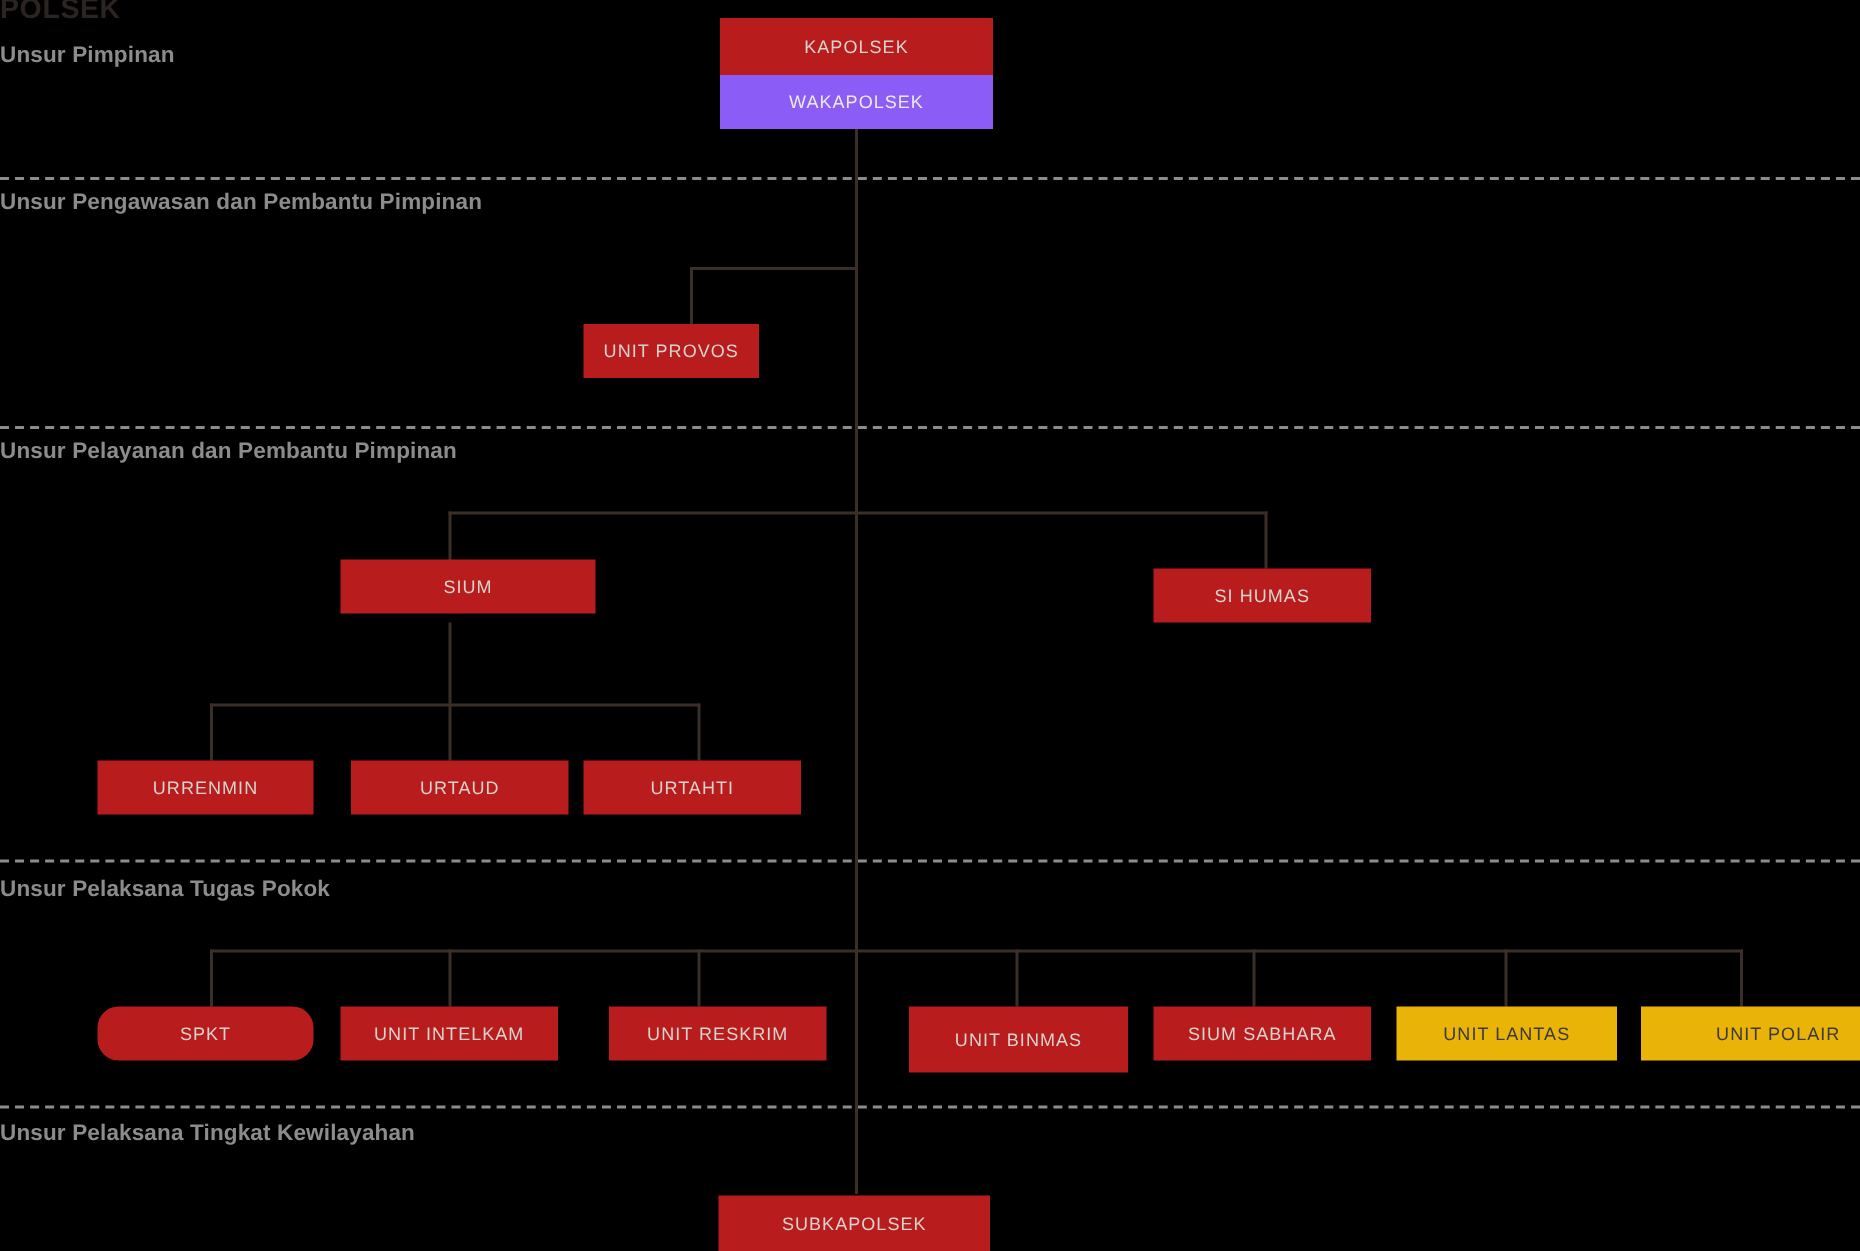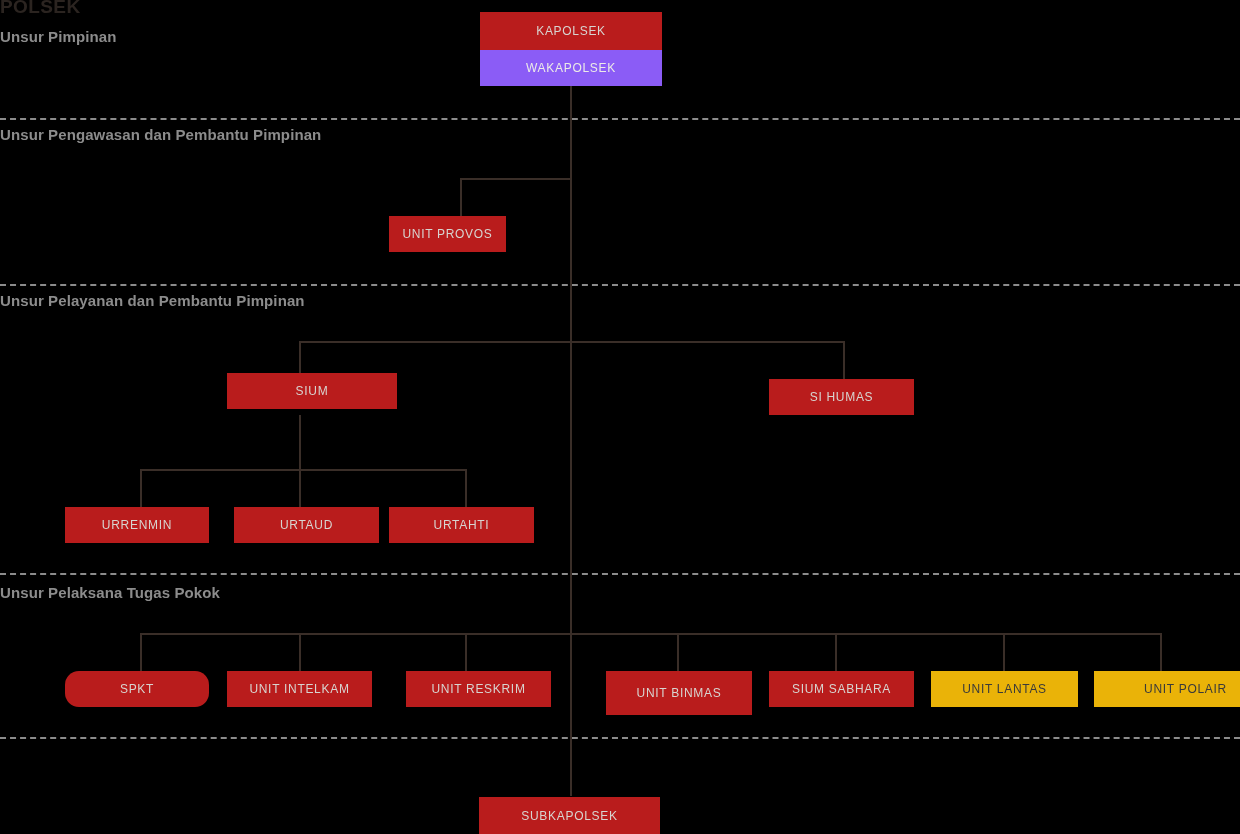--- a/index.html
+++ b/index.html
@@ -76,20 +76,21 @@
 <body>
 
 <div id="chart-root">
 
   <div class="doc-title">POLSEK</div>
 
   <div class="section-label" style="top:28px;">Unsur Pimpinan</div>
   <div class="section-label" style="top:126px;">Unsur Pengawasan dan Pembantu Pimpinan</div>
   <div class="section-label" style="top:292px;">Unsur Pelayanan dan Pembantu Pimpinan</div>
   <div class="section-label" style="top:584px;">Unsur Pelaksana Tugas Pokok</div>
+  <div class="section-label" style="top:747px;">Unsur Pelaksana Tingkat Kewilayahan</div>
 
   <div class="divider" style="top:118px;"></div>
   <div class="divider" style="top:284px;"></div>
   <div class="divider" style="top:573px;"></div>
   <div class="divider" style="top:737px;"></div>
 
   <div class="vline" style="left:570px; top:86px; height:710px;"></div>
 
   <div class="hline" style="left:460px; top:178px; width:112px;"></div>
   <div class="vline" style="left:460px; top:178px; height:38px;"></div>

